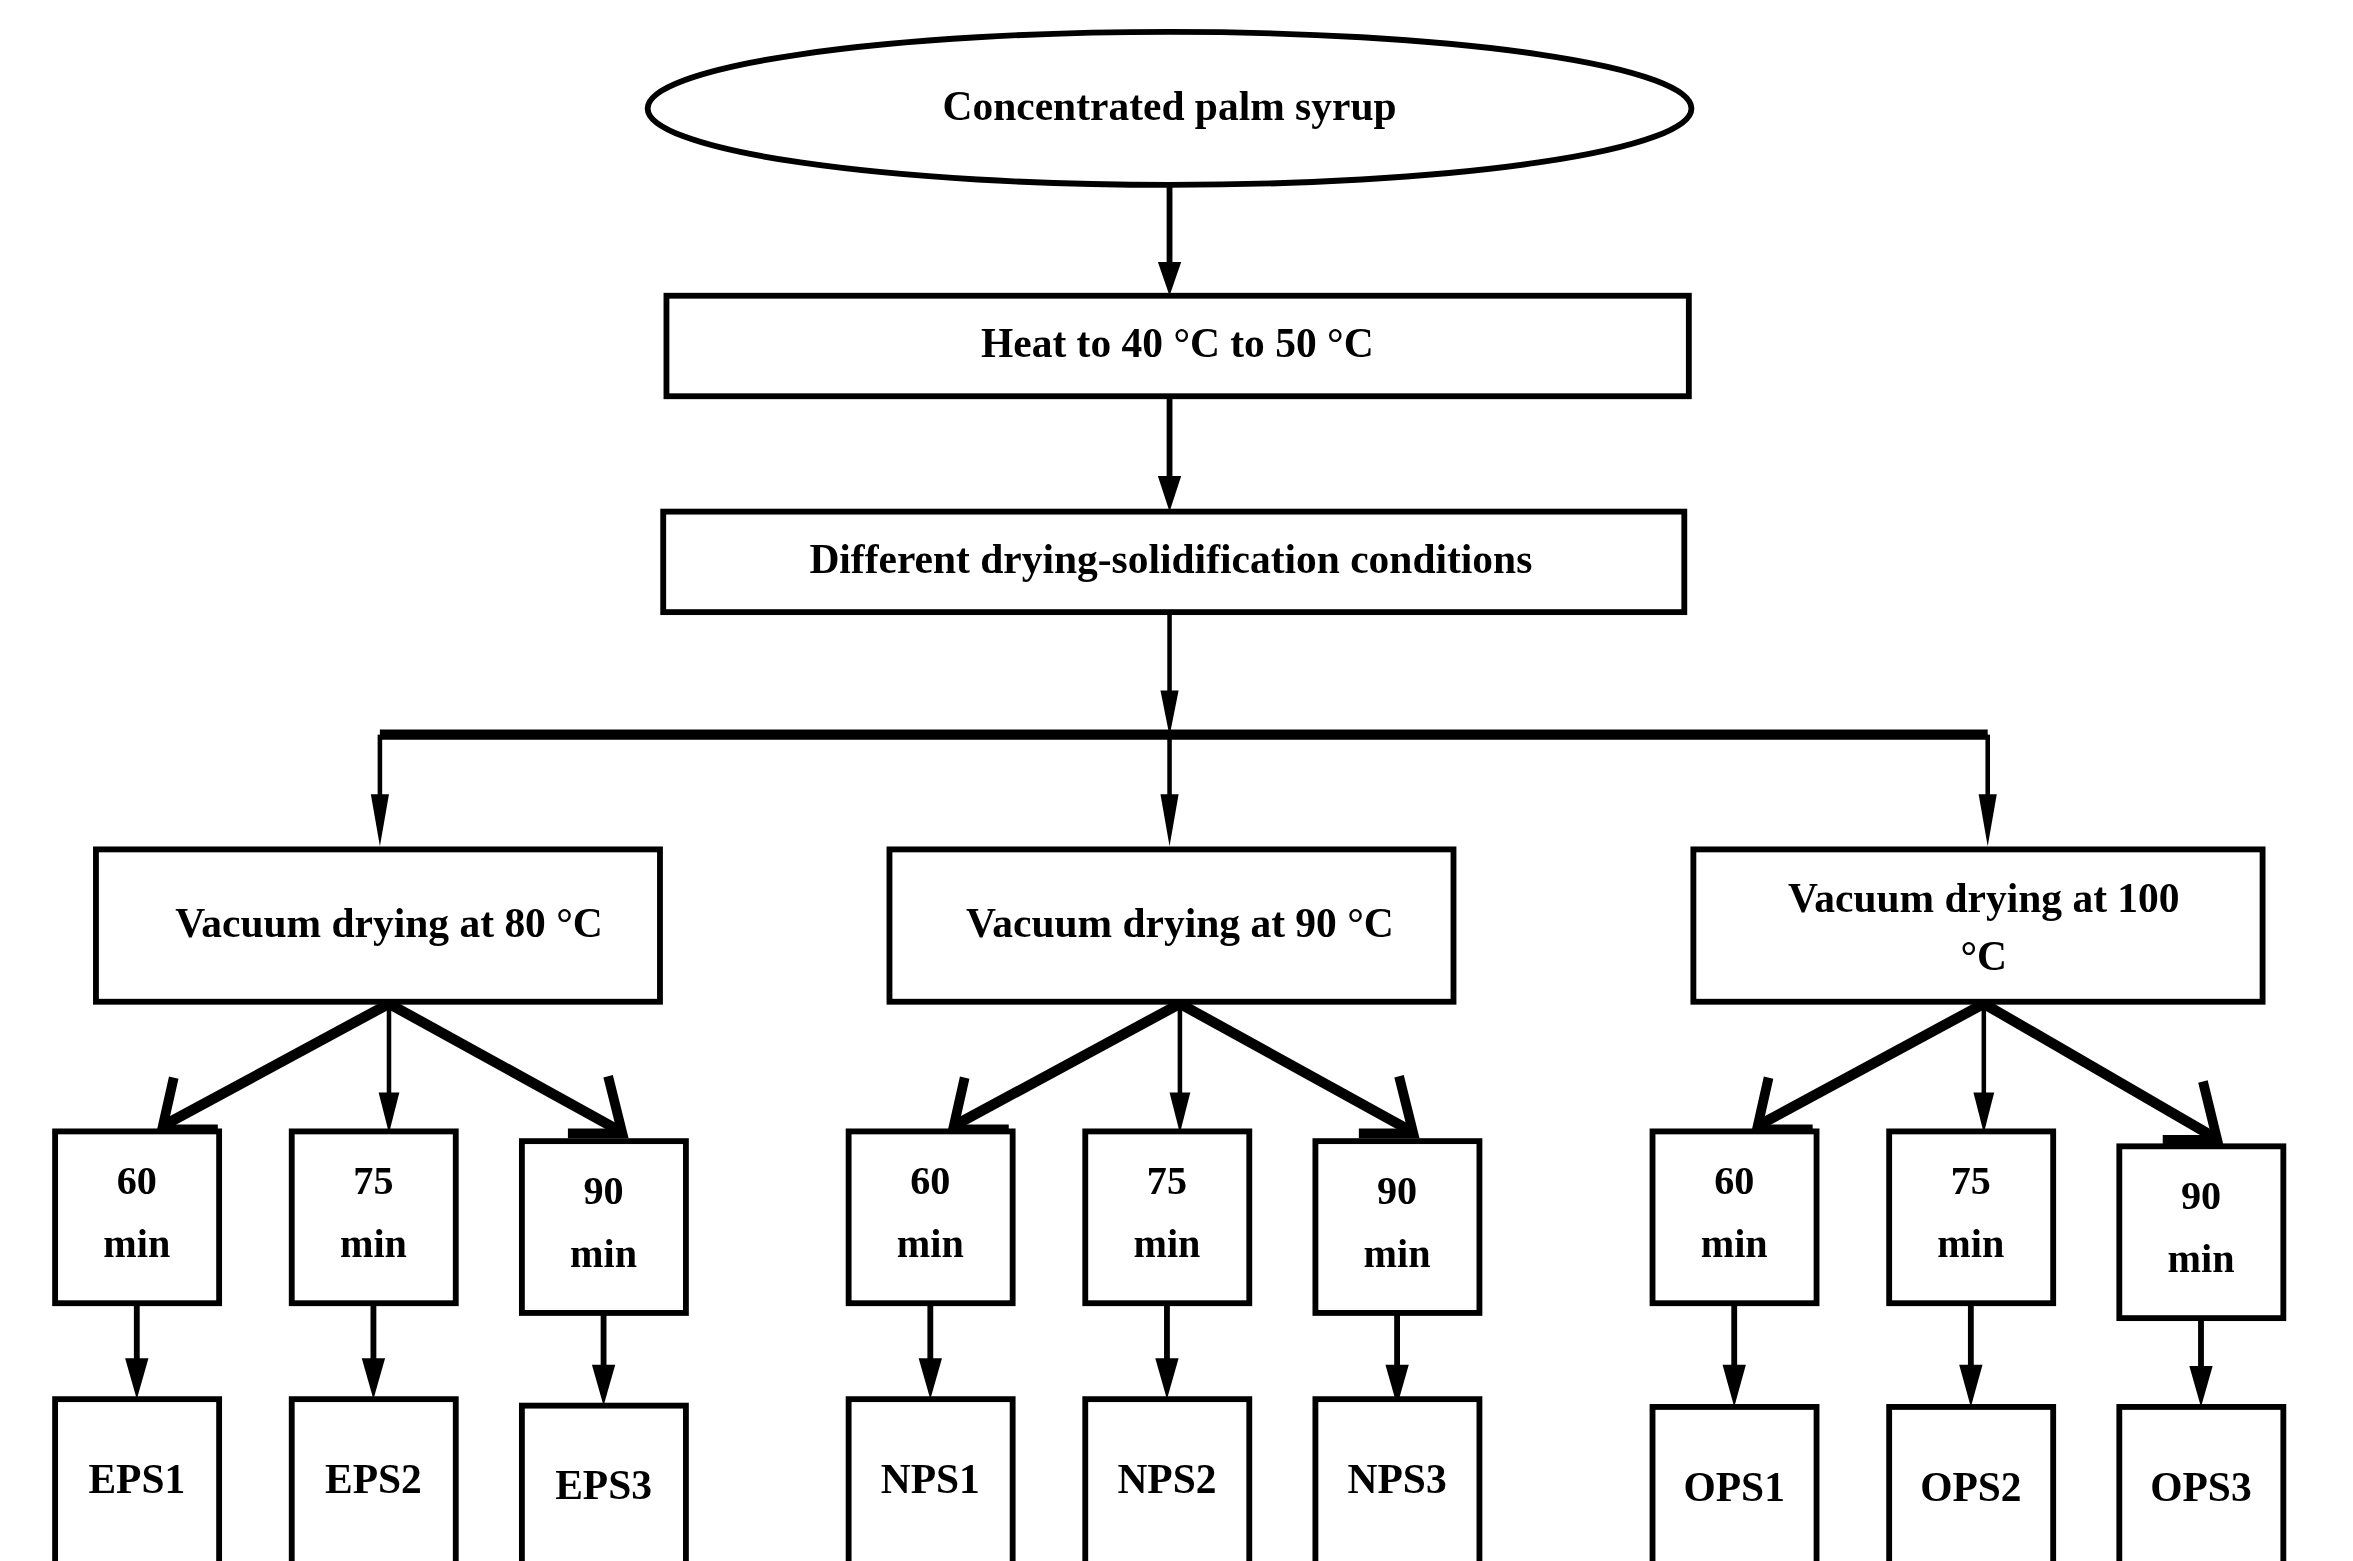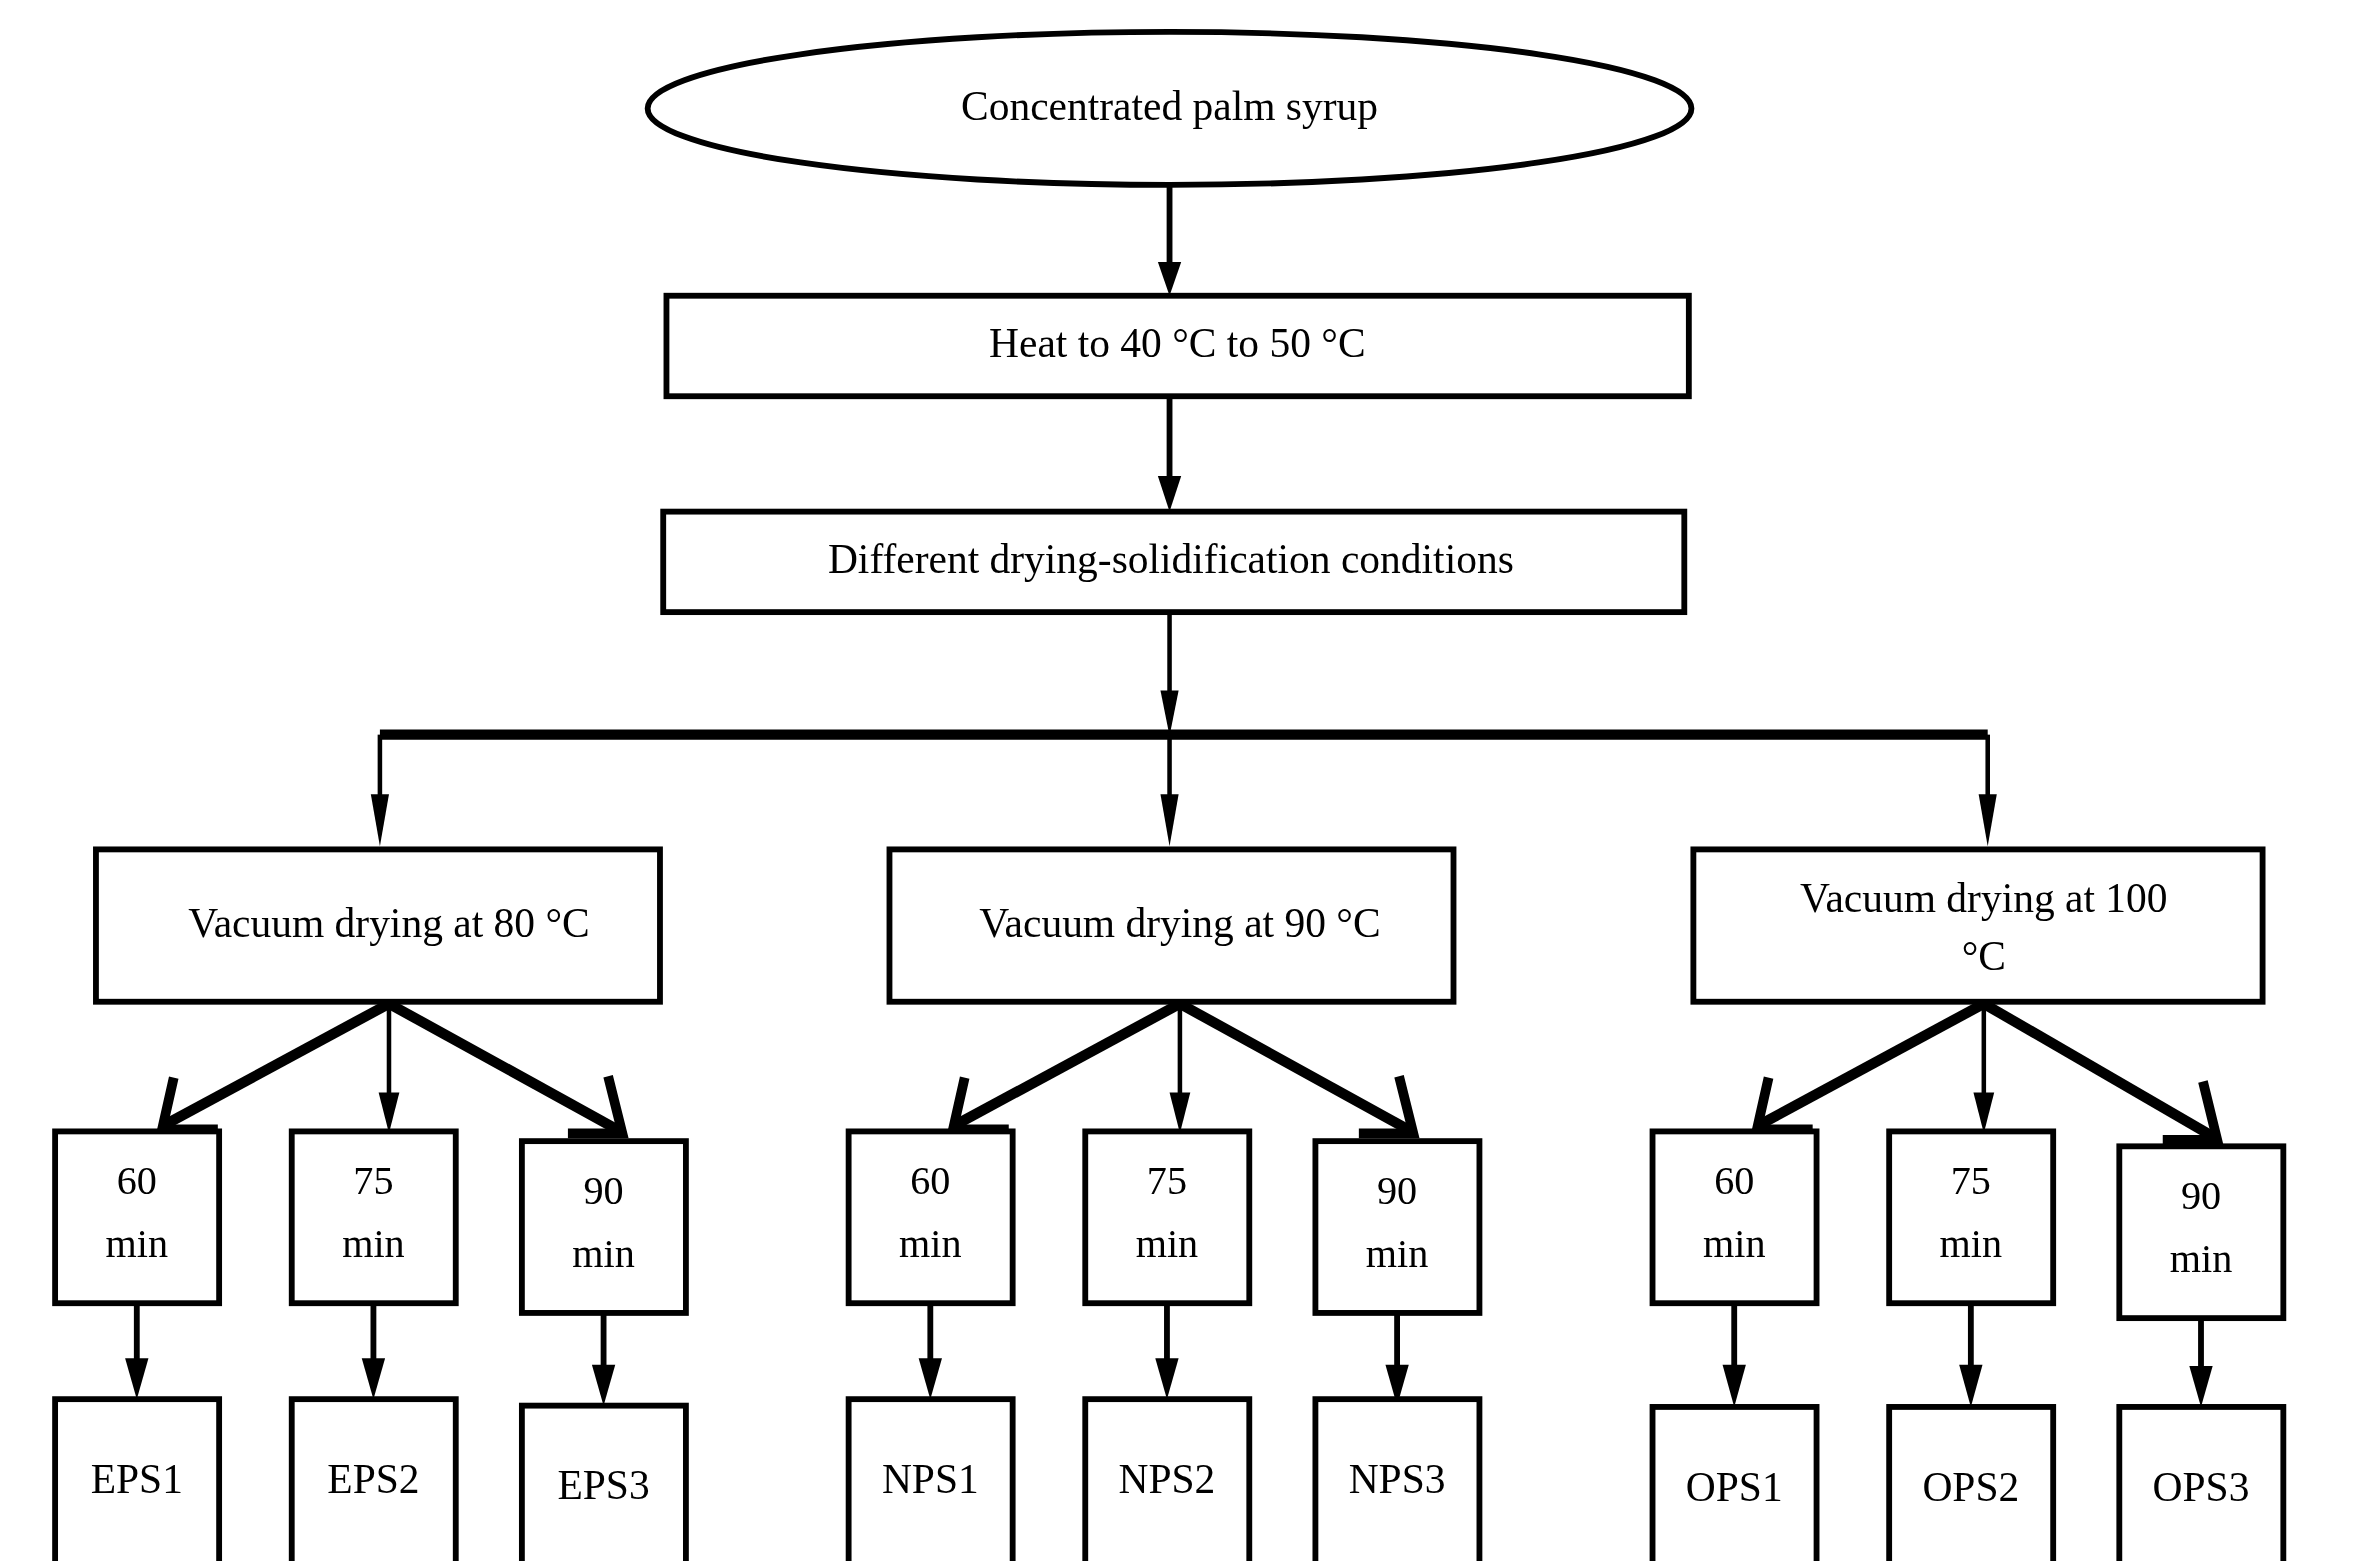--- a/index.html
+++ b/index.html
@@ -7,20 +7,21 @@
     padding: 0;
     background: #ffffff;
   }
   #stage {
     position: relative;
     width: 2354px;
     height: 1562px;
     background: #ffffff;
     font-family: "Liberation Serif", "DejaVu Serif", serif;
     overflow: hidden;
+    font-weight: bold;
   }
   svg#flow {
     position: absolute;
     left: 0;
     top: 0;
     width: 2354px;
     height: 1562px;
   }
   .node-shape {
     fill: #ffffff;

